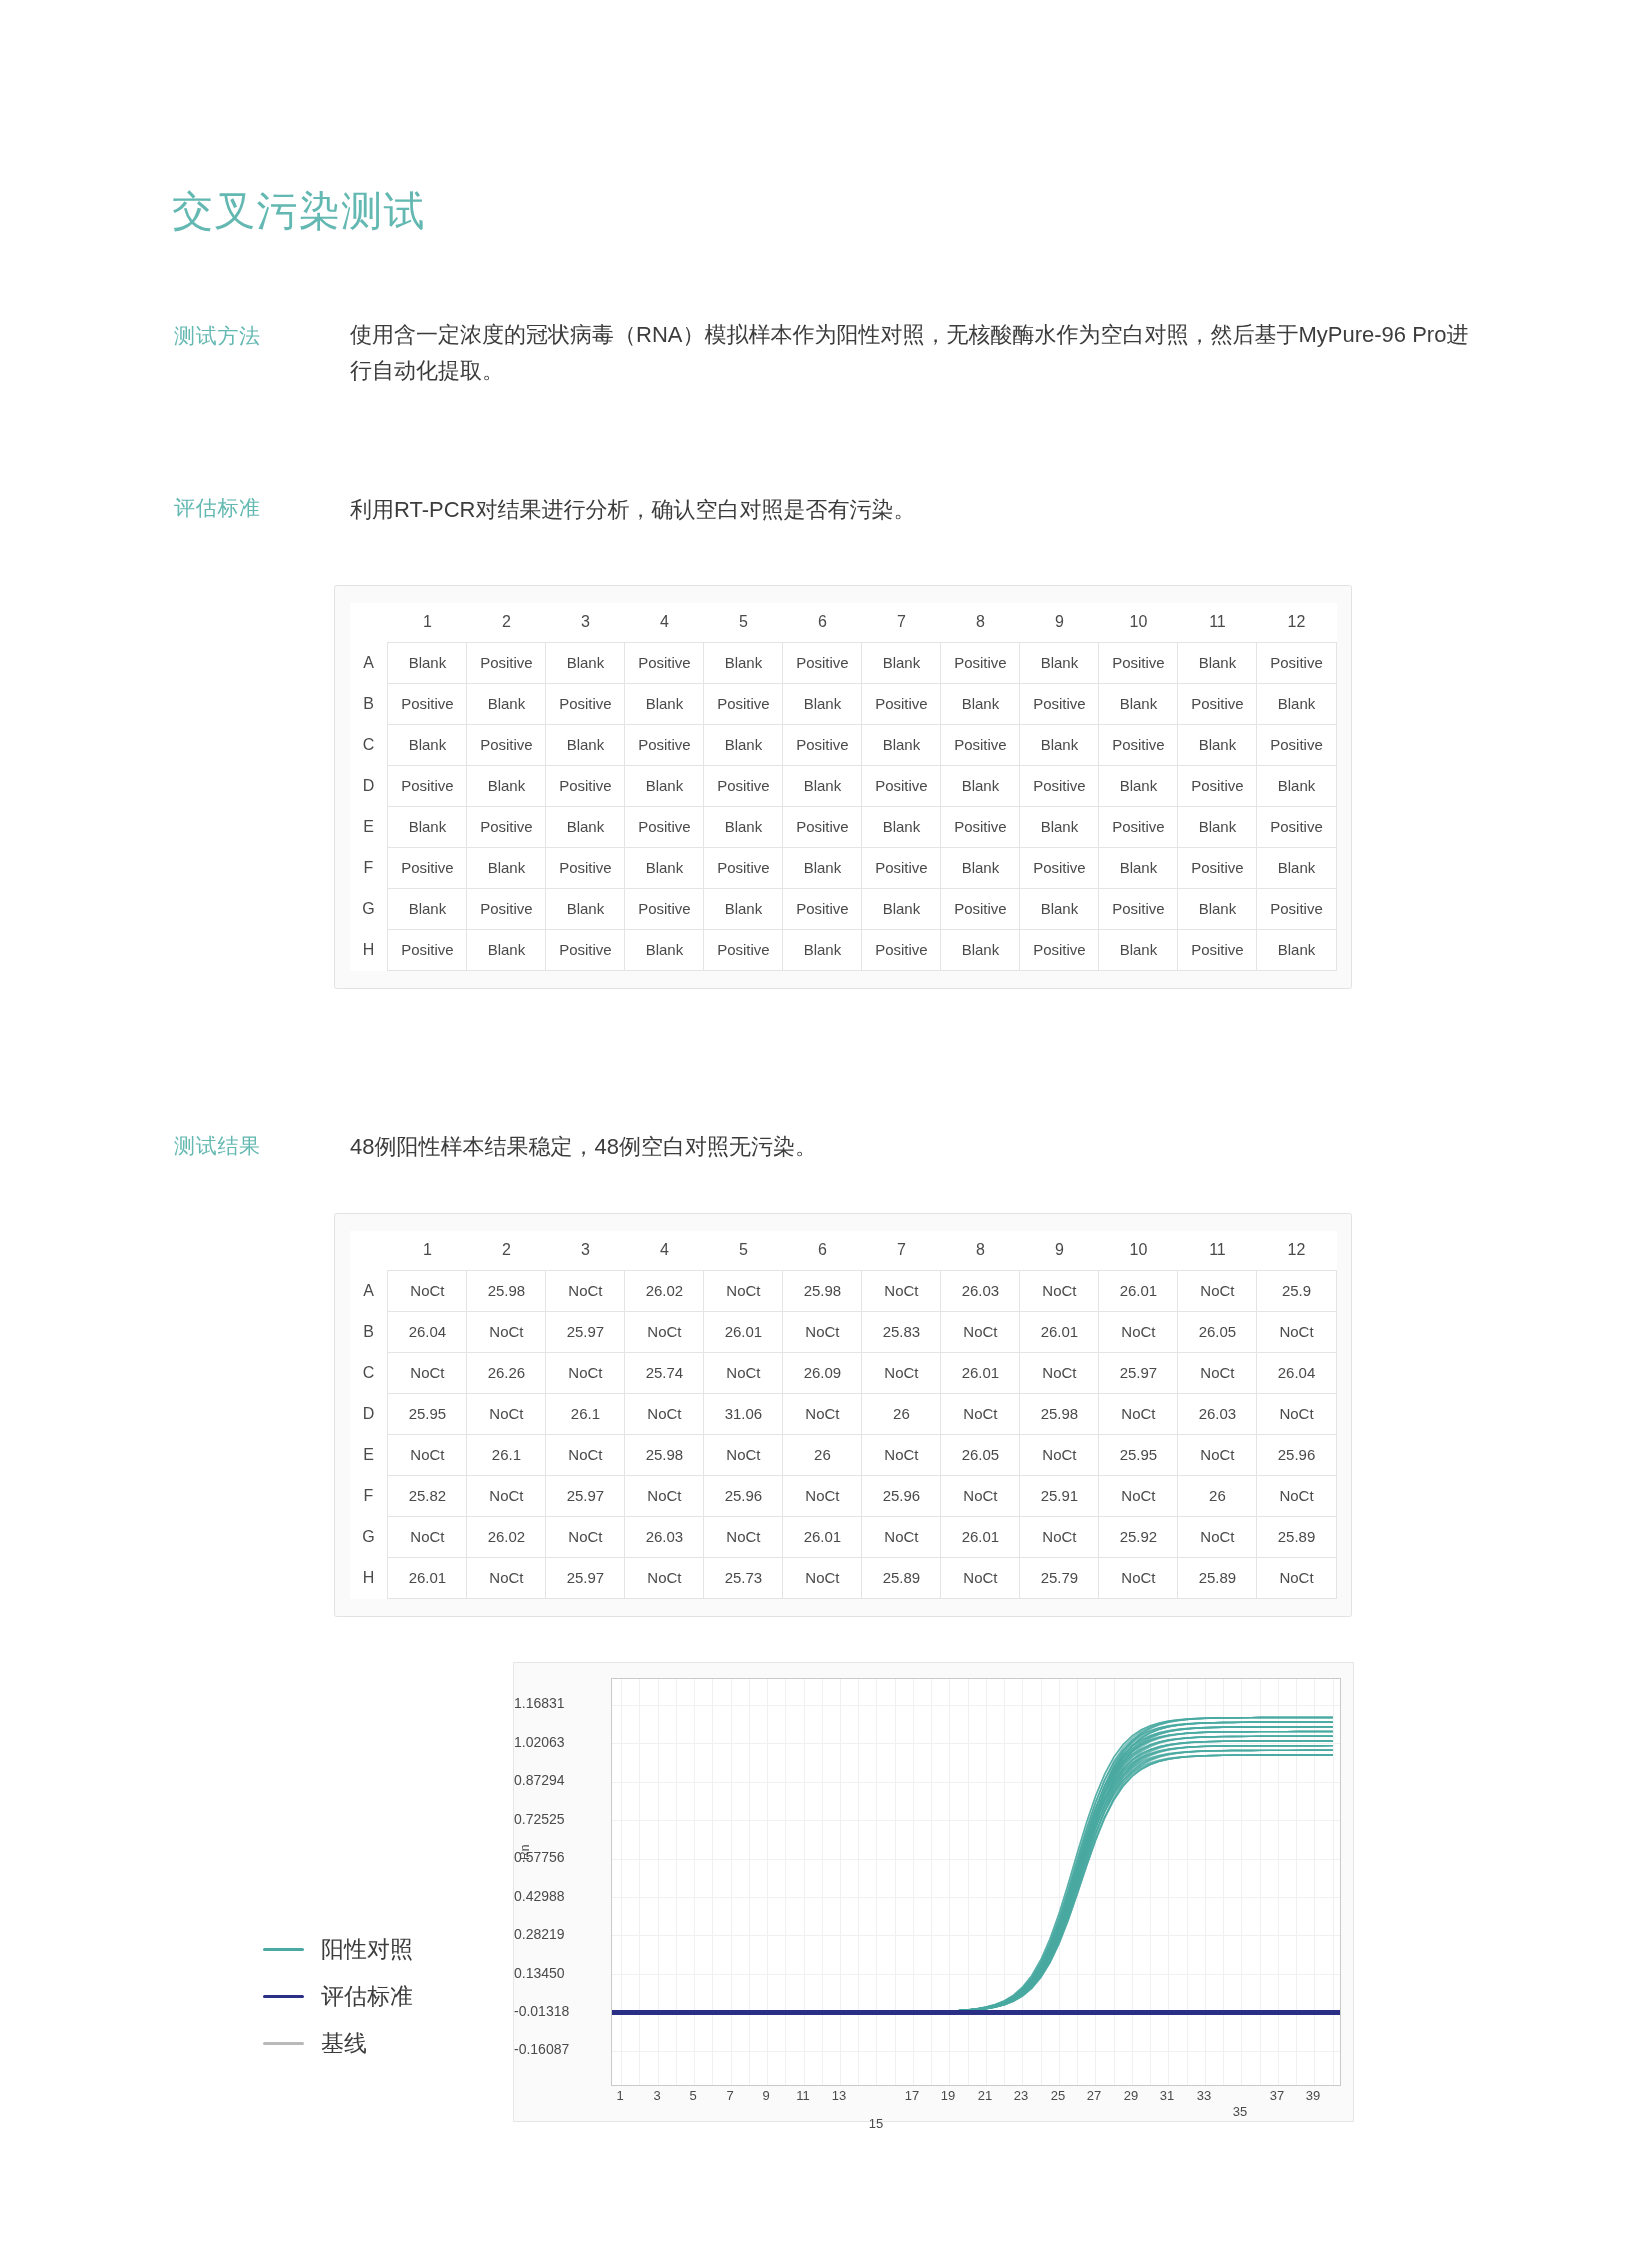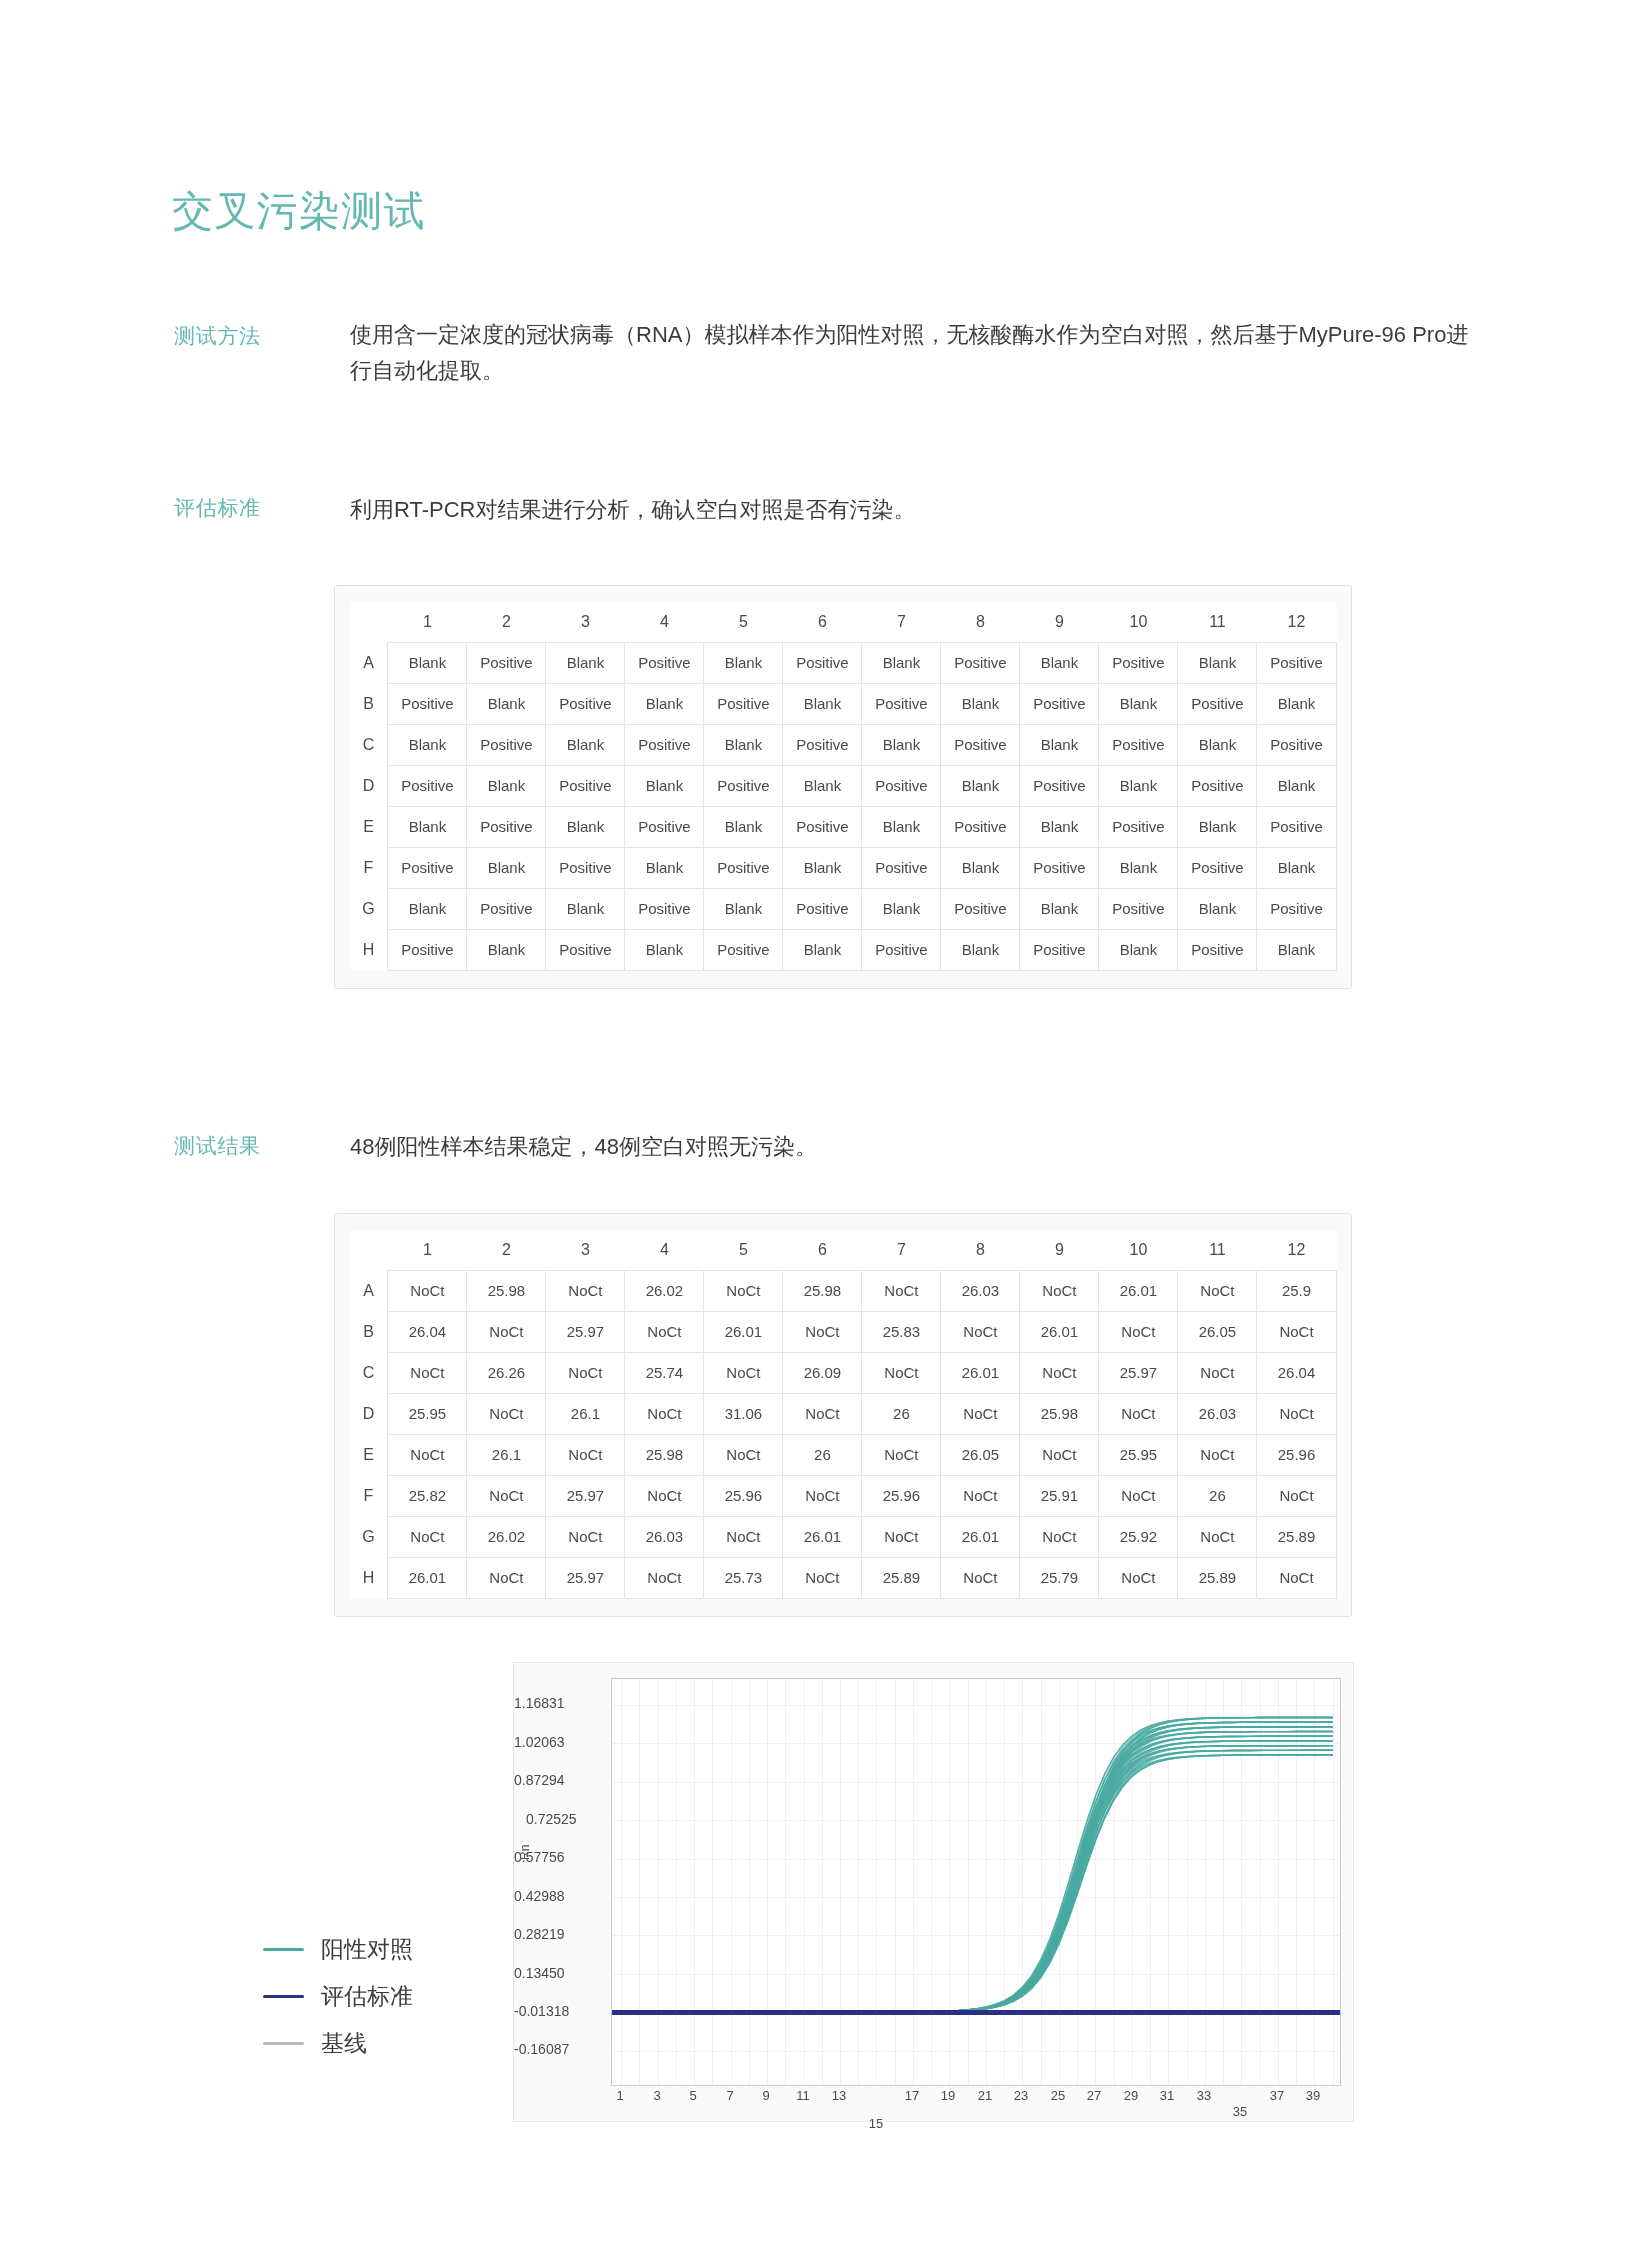--- a/index.html
+++ b/index.html
@@ -478,21 +478,21 @@
         </tbody>
       </table>
   </div>
 
   <div class="chart-card">
     <div class="ylabel">Rn</div>
     <div id="ytick-holder">
         <div class="ytick" style="top:32px;width:92px;left:0;">1.16831</div>
         <div class="ytick" style="top:71px;width:92px;left:0;">1.02063</div>
         <div class="ytick" style="top:109px;width:92px;left:0;">0.87294</div>
-        <div class="ytick" style="top:148px;width:92px;left:12px;">0.72525</div>
+        <div class="ytick" style="top:148px;width:92px;left:0;">0.72525</div>
         <div class="ytick" style="top:186px;width:92px;left:0;">0.57756</div>
         <div class="ytick" style="top:225px;width:92px;left:0;">0.42988</div>
         <div class="ytick" style="top:263px;width:92px;left:0;">0.28219</div>
         <div class="ytick" style="top:302px;width:92px;left:0;">0.13450</div>
         <div class="ytick" style="top:340px;width:92px;left:0;">-0.01318</div>
         <div class="ytick" style="top:378px;width:92px;left:0;">-0.16087</div>
       </div>
     <div class="chart-plot" id="chart-plot">
         <div class="grid-h" style="top:26px;"></div>
         <div class="grid-h" style="top:64px;"></div>

